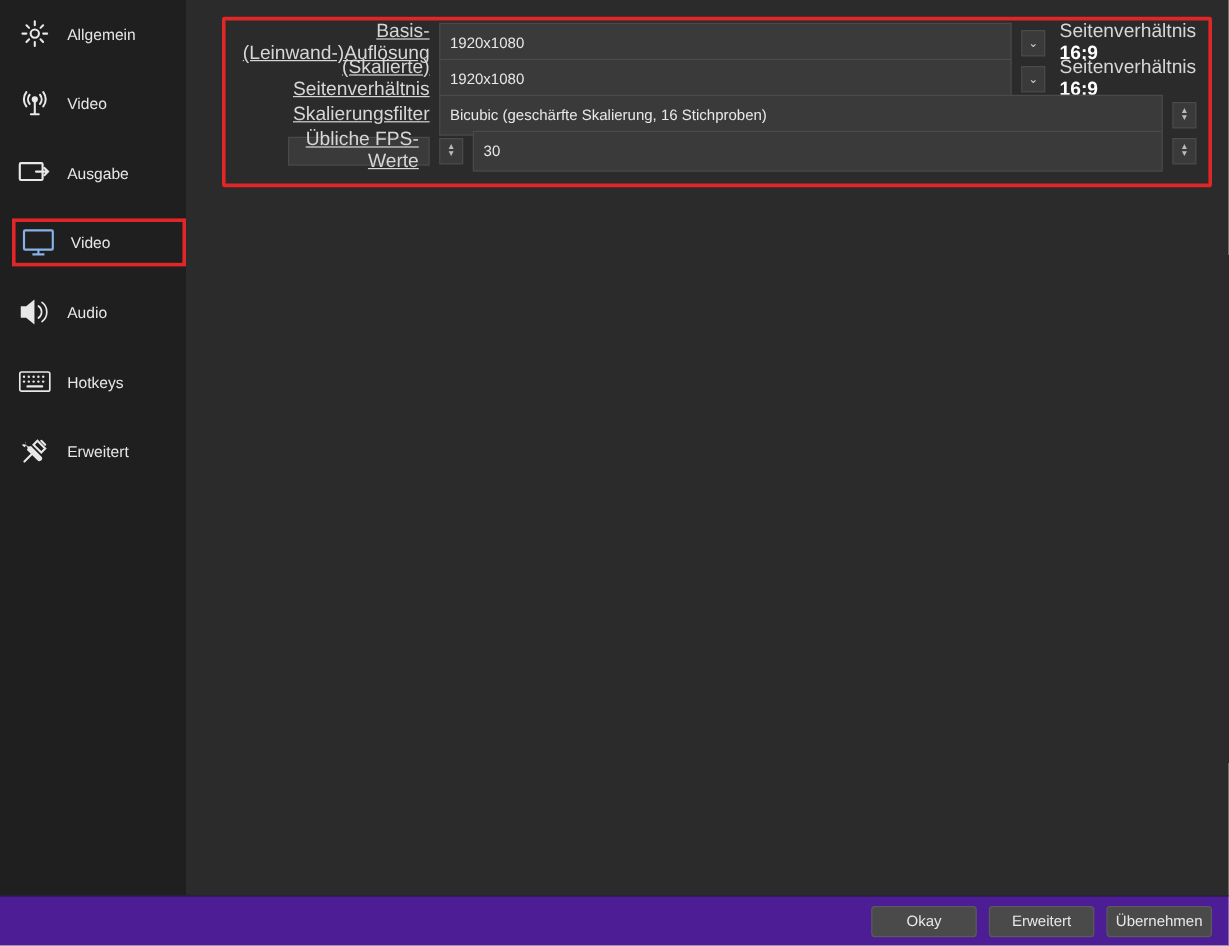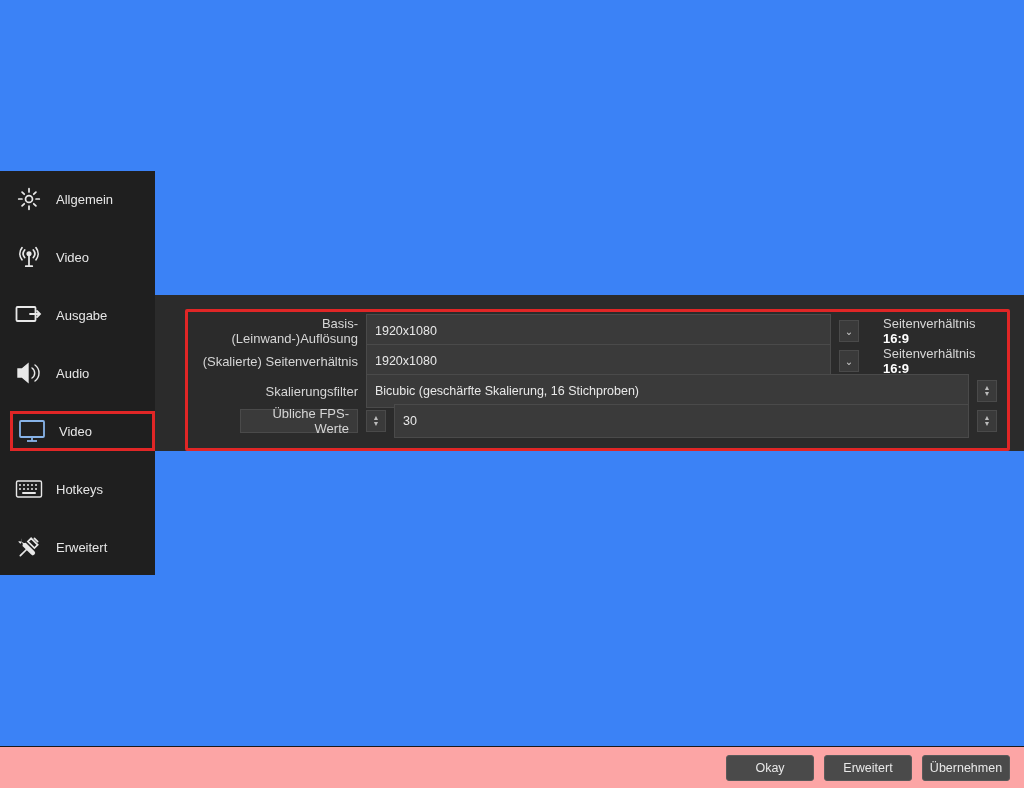--- a/index.html
+++ b/index.html
@@ -39,23 +39,22 @@
   .titlebar .close-btn {
     width: 30px; height: 30px;
     display: flex; align-items: center; justify-content: center;
     font-size: 14px;
     color: #000;
     cursor: pointer;
   }
   .content {
     flex: 1;
     display: flex;
-    background: #3b82f6;
+    background: #e5e5e5;
     min-height: 0;
-    align-items: center;
   }
   .sidebar {
     width: 155px;
     background: #1f1f1f;
     padding: 8px 0 8px 10px;
     display: flex;
     flex-direction: column;
     gap: 18px;
   }
   .side-item {
@@ -98,22 +97,23 @@
     display: flex;
     align-items: center;
     height: 26px;
     margin-bottom: 4px;
     gap: 8px;
   }
   .label {
     width: 160px;
     text-align: right;
     color: #d6d6d6;
-    font-size: 13px;
+    font-size: 16px;
     flex-shrink: 0;
+    text-decoration: underline;
   }
   .label.box {
     background: #3a3a3a;
     border: 1px solid #4a4a4a;
     height: 24px;
     display:flex;align-items:center;justify-content:flex-end;
     padding-right:8px;
     width:118px;
     margin-left:42px;
   }
@@ -140,29 +140,28 @@
   .spinner {
     width: 20px; height: 22px;
     background: #3a3a3a;
     border: 1px solid #4a4a4a;
     display:flex;flex-direction:column;align-items:center;justify-content:center;
     color:#bbb; font-size:7px; line-height:6px;
   }
   .aspect {
     width: 118px;
     color: #d6d6d6;
-    font-size: 13px;
+    font-size: 16px;
     padding-left: 4px;
     flex-shrink:0;
-    margin-left:12px;
   }
   .aspect b { color: #fff; font-weight: 700; }
   .footer {
     height: 42px;
-    background: #fca5a5;
+    background: #4c1d95;
     border-top: 1px solid #1a1a1a;
     display: flex;
     align-items: center;
     justify-content: flex-end;
     gap: 10px;
     padding-right: 14px;
   }
   .btn {
     min-width: 88px;
     height: 26px;
@@ -211,40 +210,40 @@
       <div class="side-item">
         <span class="icon-slot">
           <svg width="28" height="22" viewBox="0 0 28 22" fill="none" stroke="#e8e8e8" stroke-width="1.8" stroke-linecap="round">
             <rect x="1.5" y="3" width="19" height="14" rx="1"></rect>
             <path d="M15 10h10M22 7l3 3-3 3"></path>
           </svg>
         </span>
         <span>Ausgabe</span>
       </div>
 
+      <div class="side-item selected">
+        <span class="icon-slot">
+          <svg width="28" height="24" viewBox="0 0 28 24" fill="none" stroke="#87b3e8" stroke-width="1.8">
+            <rect x="2" y="2" width="24" height="16" rx="1"></rect>
+            <line x1="9" y1="22" x2="19" y2="22"></line>
+            <line x1="14" y1="18" x2="14" y2="22"></line>
+          </svg>
+        </span>
+        <span>Video</span>
+      </div>
+
       <div class="side-item">
         <span class="icon-slot">
           <svg width="26" height="24" viewBox="0 0 26 24" fill="#e8e8e8" stroke="#e8e8e8" stroke-width="1.4" stroke-linecap="round">
             <path d="M2 8h4l6-5v18l-6-5H2z"></path>
             <path d="M16 7a6 6 0 0 1 0 10" fill="none"></path>
             <path d="M19 4a10 10 0 0 1 0 16" fill="none"></path>
           </svg>
         </span>
         <span>Audio</span>
-      </div>
-
-      <div class="side-item selected">
-        <span class="icon-slot">
-          <svg width="28" height="24" viewBox="0 0 28 24" fill="none" stroke="#87b3e8" stroke-width="1.8">
-            <rect x="2" y="2" width="24" height="16" rx="1"></rect>
-            <line x1="9" y1="22" x2="19" y2="22"></line>
-            <line x1="14" y1="18" x2="14" y2="22"></line>
-          </svg>
-        </span>
-        <span>Video</span>
       </div>
 
       <div class="side-item">
         <span class="icon-slot">
           <svg width="28" height="20" viewBox="0 0 28 20" fill="none" stroke="#e8e8e8" stroke-width="1.4">
             <rect x="1.5" y="2" width="25" height="16" rx="1.5"></rect>
             <line x1="5" y1="6" x2="5" y2="6" stroke-width="2" stroke-linecap="round"></line>
             <line x1="9" y1="6" x2="9" y2="6" stroke-width="2" stroke-linecap="round"></line>
             <line x1="13" y1="6" x2="13" y2="6" stroke-width="2" stroke-linecap="round"></line>
             <line x1="17" y1="6" x2="17" y2="6" stroke-width="2" stroke-linecap="round"></line>

